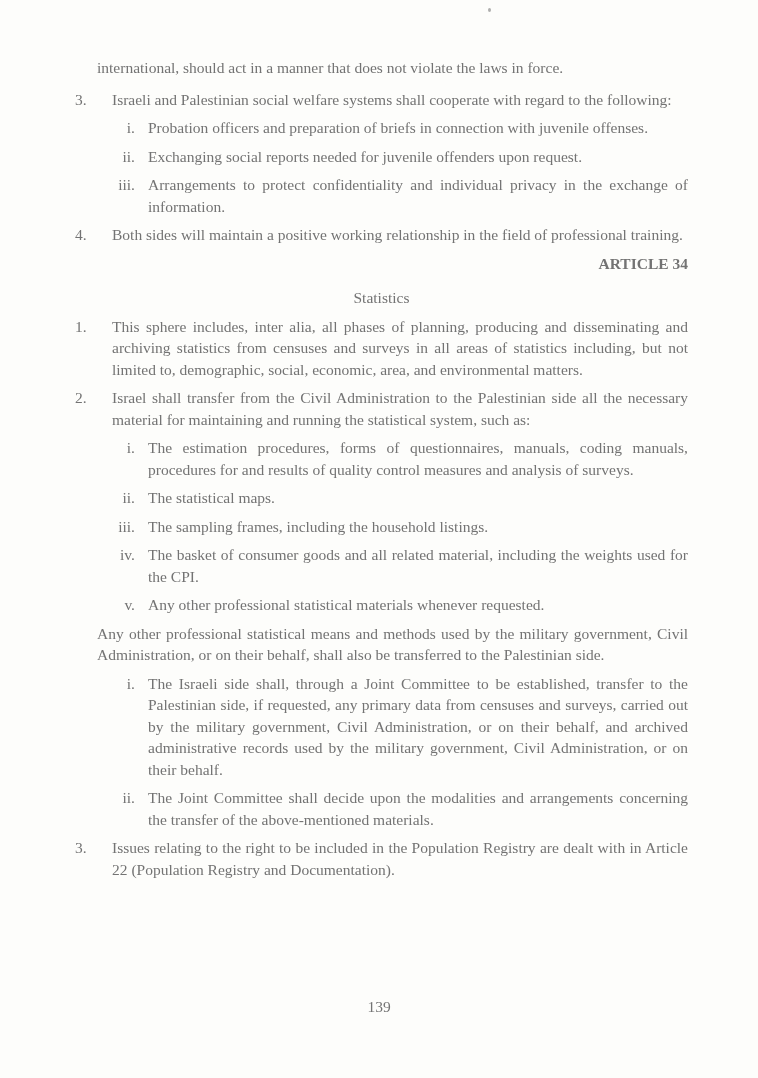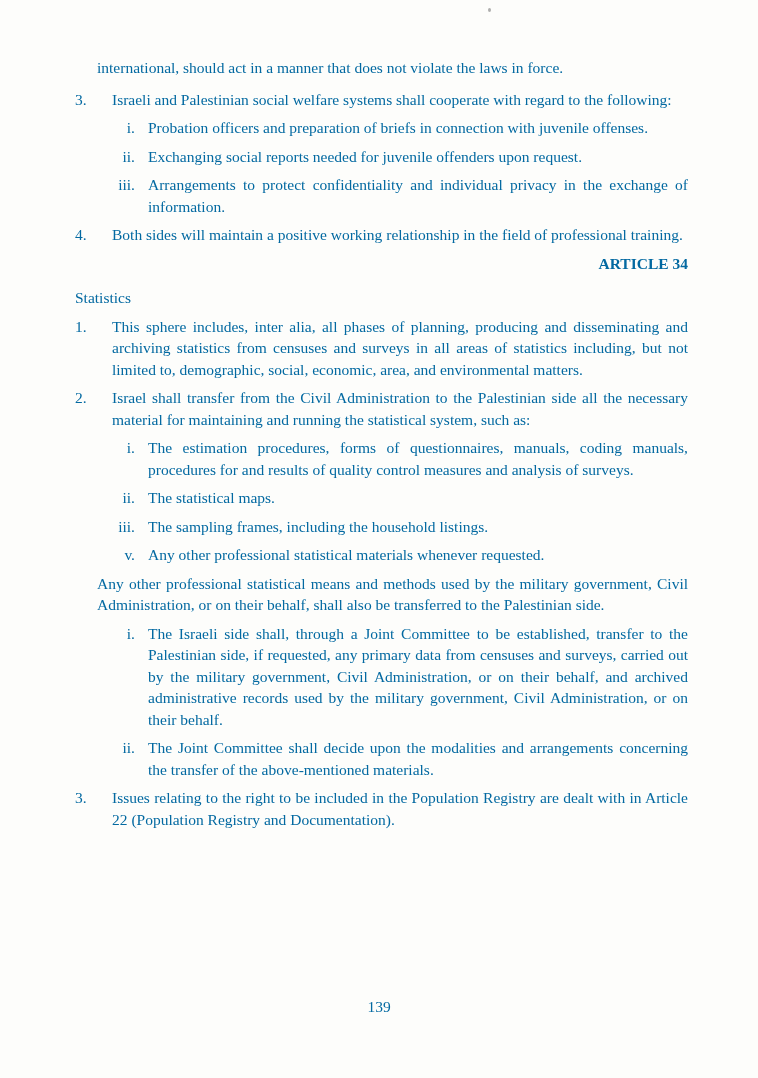--- a/index.html
+++ b/index.html
@@ -9,21 +9,21 @@
   }
   .page {
     position: relative;
     width: 758px;
     height: 1078px;
     margin: 0 auto;
     background: #fdfdfb;
     font-family: "Liberation Serif", "DejaVu Serif", serif;
     font-size: 15.5px;
     line-height: 21.5px;
-    color: #0369a1;
+    color: #737373;
     overflow: hidden;
   }
   .speck {
     position: absolute;
     top: 8px;
     left: 488px;
     width: 3px;
     height: 4px;
     background: #9a9a9a;
     border-radius: 50%;
@@ -69,20 +69,21 @@
   .mid-para {
     margin: 0 0 7px 22px;
     text-align: justify;
   }
   .article-heading {
     text-align: right;
     font-weight: bold;
     margin: 3px 0 13px 0;
   }
   .article-subheading {
+    text-align: center;
     margin: 0 0 7px 0;
   }
   .page-number {
     position: absolute;
     top: 996px;
     left: 0;
     width: 100%;
     text-align: center;
   }
   p { margin: 0; }
@@ -139,20 +140,24 @@
     </div>
     <div class="sub-item">
       <span class="rnum">ii.</span>
       <div class="sub-body">The statistical maps.</div>
     </div>
     <div class="sub-item">
       <span class="rnum">iii.</span>
       <div class="sub-body">The sampling frames, including the household listings.</div>
     </div>
     <div class="sub-item">
+      <span class="rnum">iv.</span>
+      <div class="sub-body">The basket of consumer goods and all related material, including the weights used for the CPI.</div>
+    </div>
+    <div class="sub-item">
       <span class="rnum">v.</span>
       <div class="sub-body">Any other professional statistical materials whenever requested.</div>
     </div>
 
     <p class="mid-para">Any other professional statistical means and methods used by the military government, Civil Administration, or on their behalf, shall also be transferred to the Palestinian side.</p>
 
     <div class="sub-item">
       <span class="rnum">i.</span>
       <div class="sub-body">The Israeli side shall, through a Joint Committee to be established, transfer to the Palestinian side, if requested, any primary data from censuses and surveys, carried out by the military government, Civil Administration, or on their behalf, and archived administrative records used by the military government, Civil Administration, or on their behalf.</div>
     </div>

